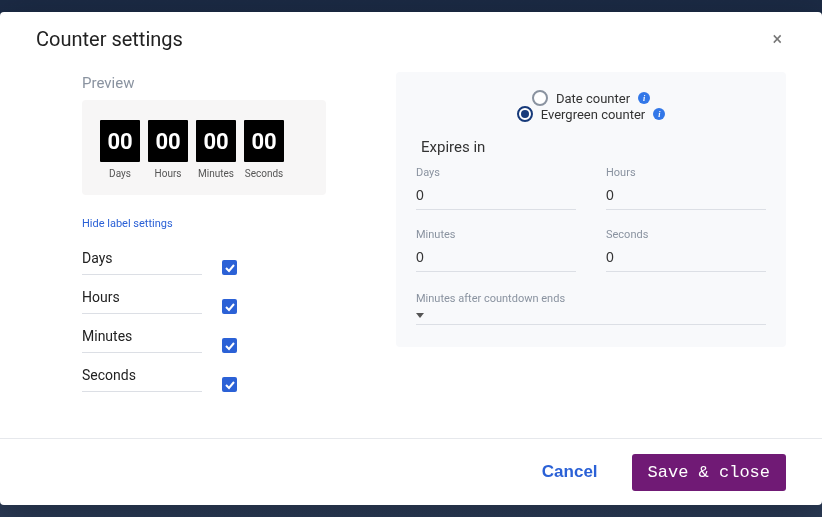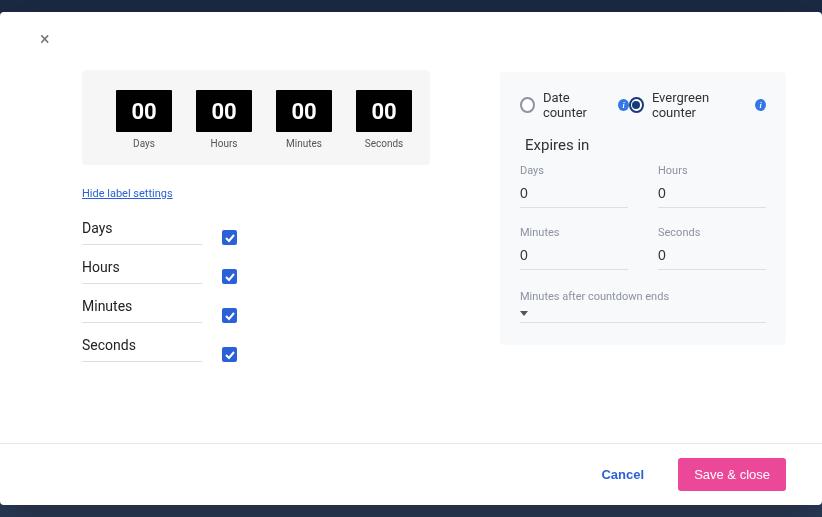--- a/index.html
+++ b/index.html
@@ -55,34 +55,34 @@
 
   .prev-label {
     color: #8a93a0; font-size: 15px; margin: 4px 0 8px 46px;
   }
   .preview-card {
     background: #f7f6f6; border-radius: 4px; padding: 20px 18px 16px 18px;
     display: flex; justify-content: flex-start; gap: 8px;
     margin-left: 46px;
   }
   .tick {
-    width: 56px; text-align: center; margin-left: 16px;
+    width: 40px; text-align: center;
   }
   .tick-box {
     background: #000; color: #fff; font-weight: 700;
     font-size: 22px; height: 42px; display: flex; align-items: center; justify-content: center;
     border-radius: 1px;
   }
   .tick-label {
     font-size: 10px; color: #555; margin-top: 6px;
   }
 
   .hide-link {
     display: inline-block; margin: 22px 0 10px 46px;
-    font-size: 11px; color: #2b61d6; text-decoration: underline;
+    font-size: 11px; color: #2b61d6; 
     cursor: pointer;
   }
   .label-row {
     display: flex; align-items: center; gap: 20px;
     margin-left: 46px; padding: 10px 0 4px 0;
     width: 220px;
   }
   .label-row .lname {
     flex: 0 0 120px; font-size: 14px; color: #222;
     border-bottom: 1px solid #dcdfe5; padding-bottom: 8px;
@@ -94,20 +94,21 @@
   }
   .chk svg { width: 10px; height: 10px; }
 
   .right-card {
     background: #f8f9fb; border-radius: 4px;
     padding: 18px 20px 22px 20px;
   }
   .radio-row {
     display: flex; justify-content: space-between; align-items: center;
     margin-bottom: 16px;
+    flex-direction: column;
   }
   .radio-group { display: flex; align-items: center; gap: 8px; }
   .radio {
     width: 16px; height: 16px; border-radius: 50%;
     border: 2px solid #173a7a; background: #fff; cursor: pointer;
     display: flex; align-items: center; justify-content: center;
   }
   .radio.unsel { border-color: #8a93a0; }
   .radio .dot {
     width: 8px; height: 8px; border-radius: 50%; background: #173a7a;
@@ -144,39 +145,41 @@
     border-left: 4px solid transparent;
     border-right: 4px solid transparent;
     border-top: 5px solid #555;
   }
 
   .modal-footer {
     display: flex; justify-content: flex-end; align-items: center;
     gap: 18px; padding: 14px 36px;
   }
   .btn {
-    border: none; cursor: pointer; font-size: 13px; border-radius: 3px;
+    border: none; cursor: pointer; font-size: 17px; border-radius: 3px;
     padding: 9px 16px;
   }
   .btn-cancel { background: transparent; color: #2b61d6; font-weight: 600; }
-  .btn-save { background: #ec4899; color: #fff; font-weight: 500; }
+  .btn-save { background: #701a75; color: #fff; font-weight: 500; font-family: Liberation Mono, monospace; }
 </style>
 </head>
 <body>
 
 <div class="backdrop"></div>
 
 <div class="modal">
   <div class="modal-header">
+    <div class="modal-title">Counter settings</div>
     <div class="close-x">×</div>
   </div>
 
   <div class="modal-body">
 
     <div class="left-col">
+      <div class="prev-label">Preview</div>
 
       <div class="preview-card">
         <div class="tick">
           <div class="tick-box">00</div>
           <div class="tick-label">Days</div>
         </div>
         <div class="tick">
           <div class="tick-box">00</div>
           <div class="tick-label">Hours</div>
         </div>

